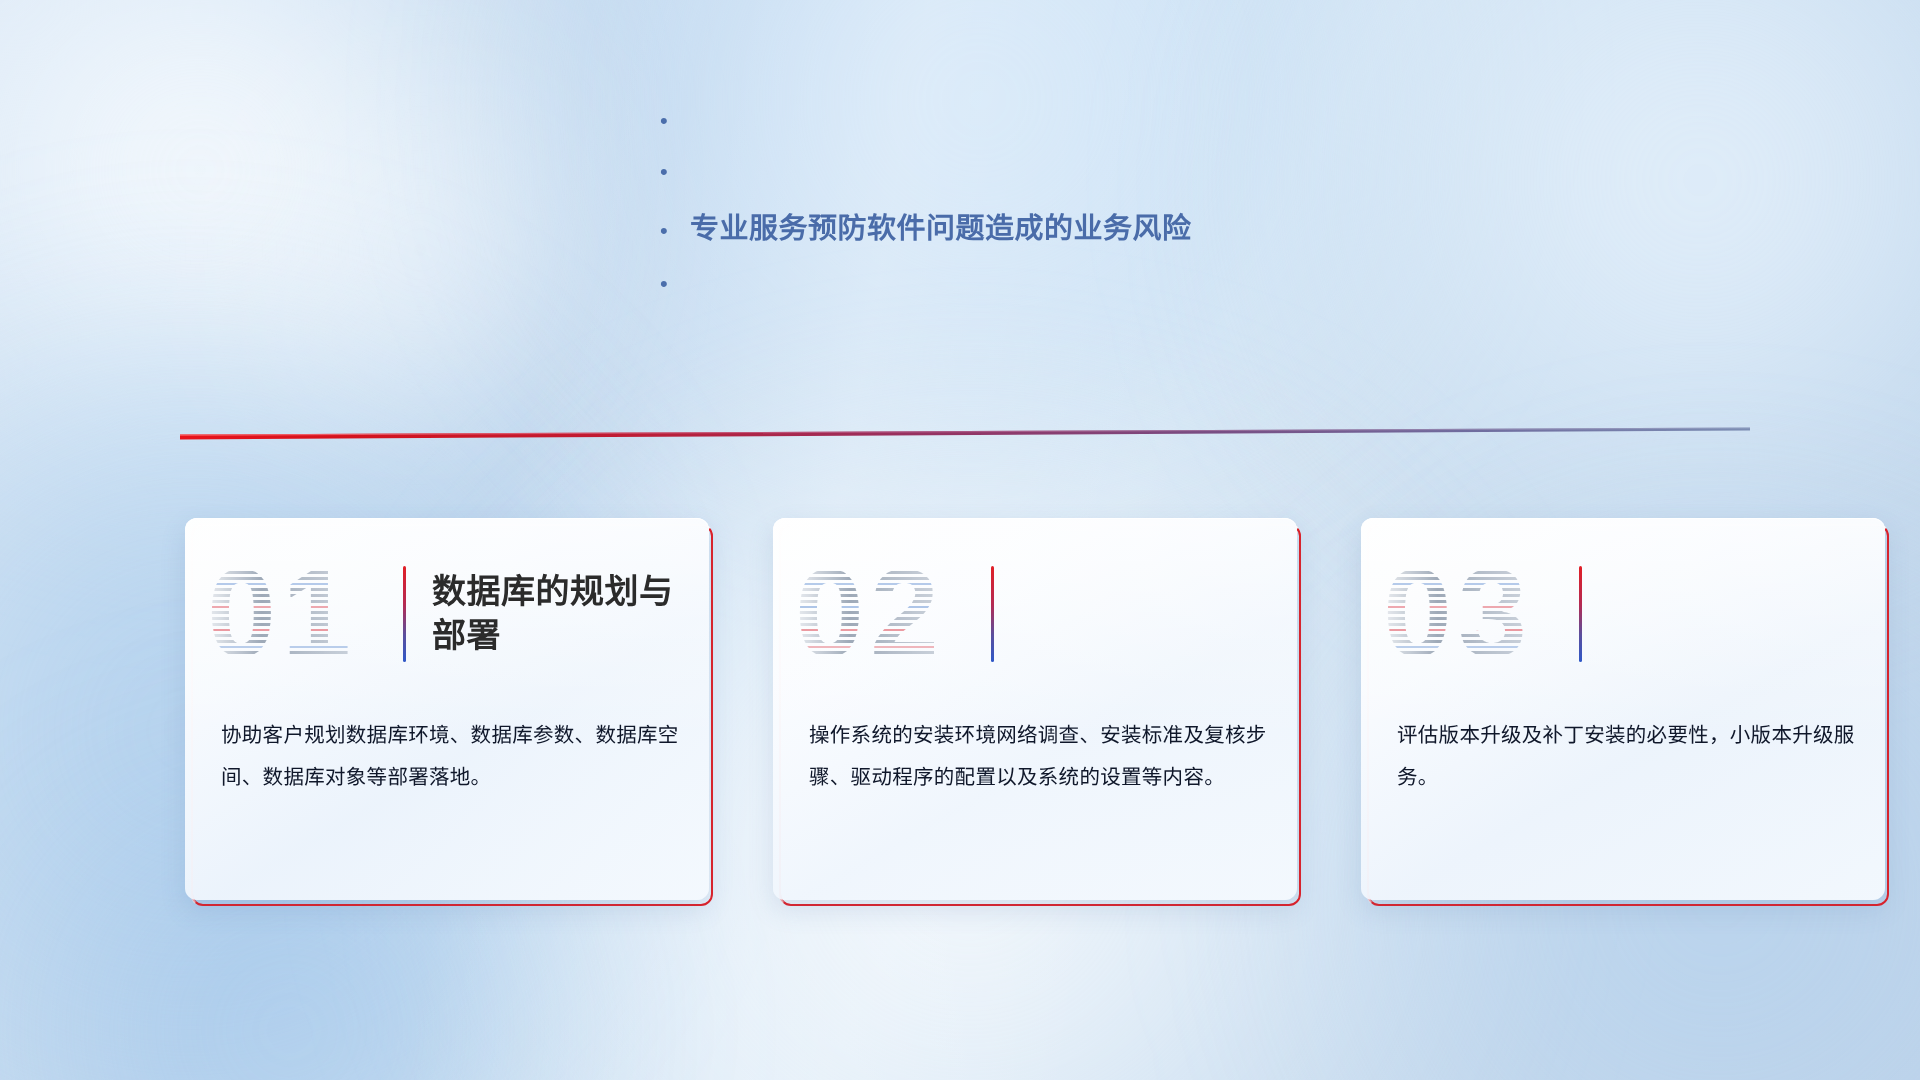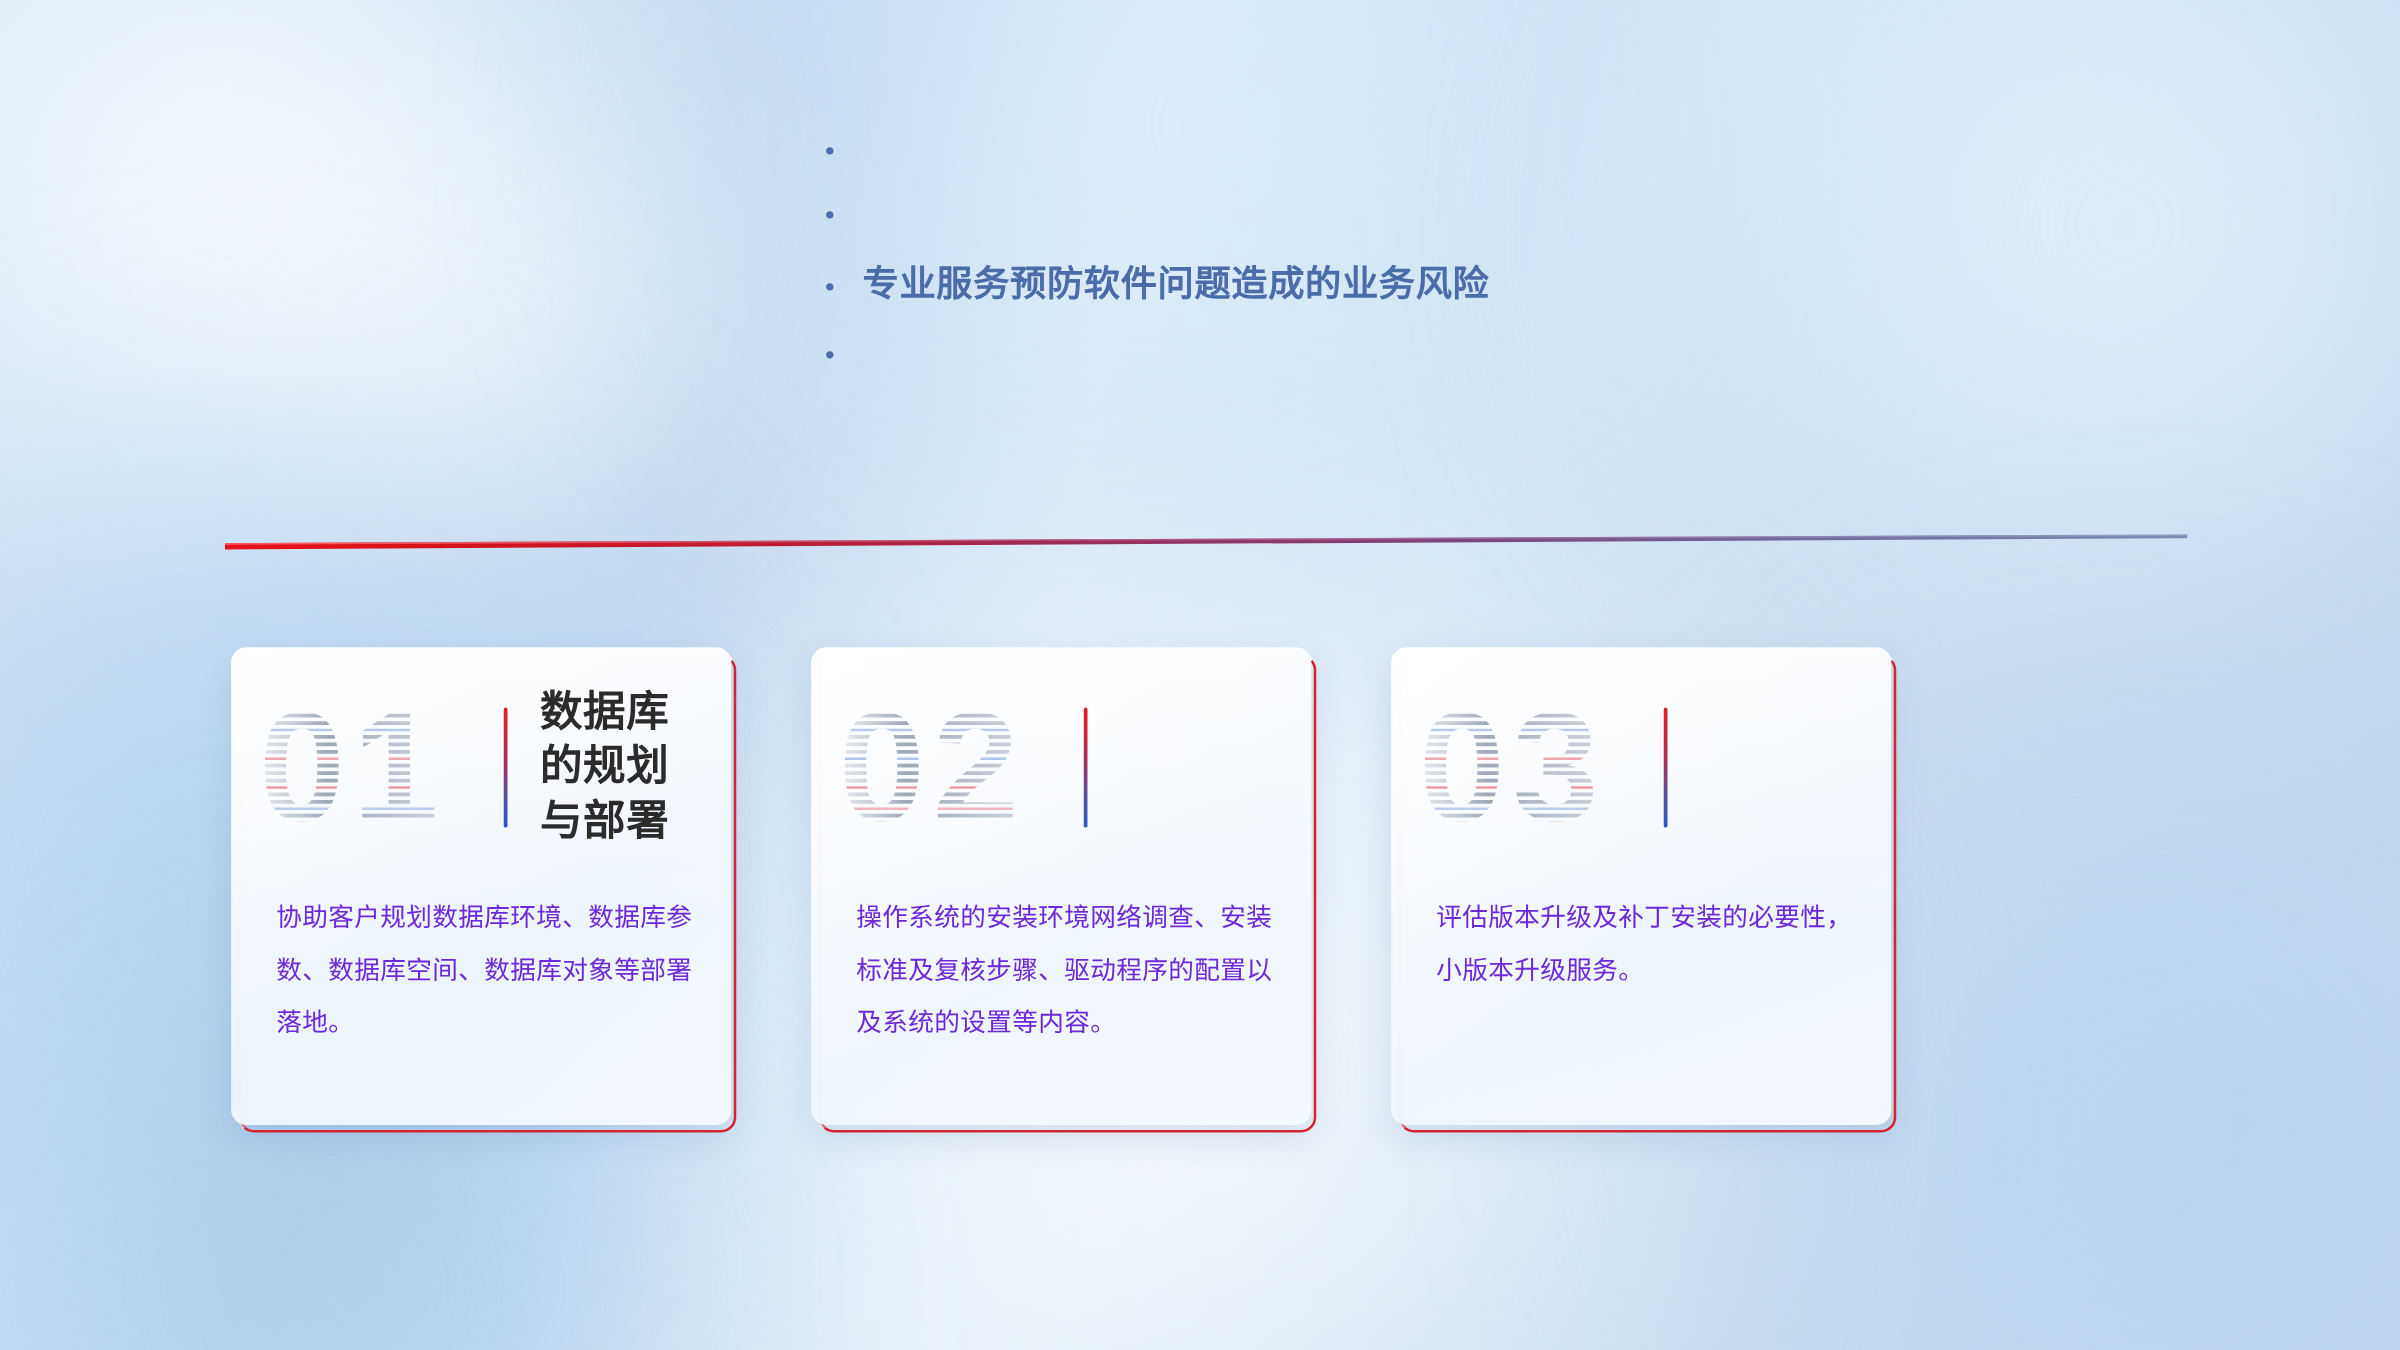--- a/index.html
+++ b/index.html
@@ -71,21 +71,21 @@
     position:absolute; left:180px; top:418px; width:1570px; height:26px;
     pointer-events:none;
   }
 
   
   .cards{
     position:absolute; left:185px; top:518px;
     display:flex; gap:64px;
   }
   .card{
-    position:relative; width:400px; height:382px;
+    position:relative; width:524px; height:382px;
   }
   
   .card-outline{
     position:absolute; left:6px; top:6px; right:-4px; bottom:-6px;
     border-radius:12px;
     border:2.5px solid #e01f26;
     background:transparent;
   }
   .card-outline::before{
     content:""; position:absolute; inset:-2.5px;
@@ -127,21 +127,21 @@
     background:linear-gradient(180deg,#e11f26 0%,#b52a52 40%,#5a4f9e 72%,#2f58c8 100%);
     border-radius:2px;
   }
   .card-title{
     flex:1 1 auto;
     font-size:34px; font-weight:700; color:#2b2b2b;
     line-height:1.28; letter-spacing:.5px;
   }
   .card-body{
     position:absolute; left:36px; right:30px; top:196px;
-    font-size:20.5px; color:#6d28d9; line-height:2.05;
+    font-size:20.5px; color:#0f172a; line-height:2.05;
     letter-spacing:.3px;
   }
 </style>
 </head>
 <body>
 
 <div class="stage">
 
   <div class="bg-base"></div>
   <div class="bg-glow g1"></div>

